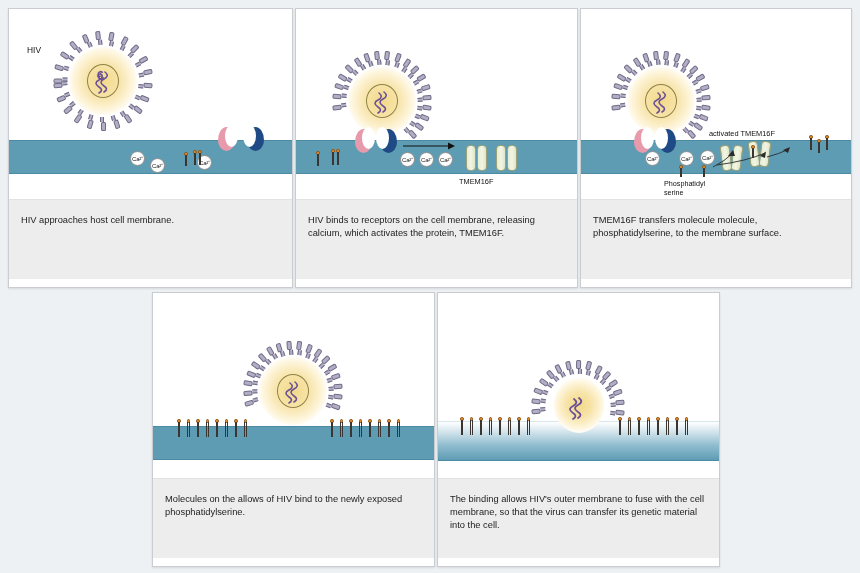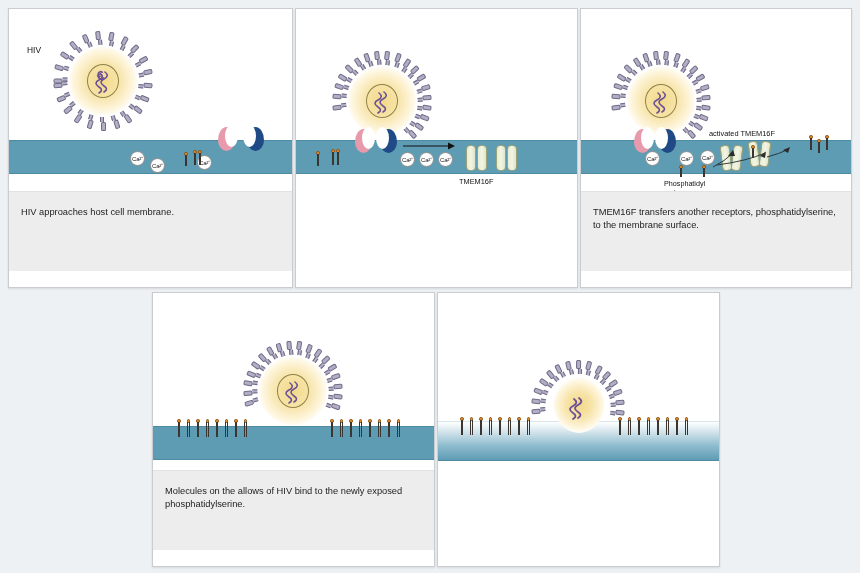--- a/index.html
+++ b/index.html
@@ -25,21 +25,21 @@
     overflow: hidden;
   }
   .scene {
     position: absolute;
     left: 0; right: 0; top: 0;
     background: #ffffff;
     overflow: hidden;
   }
   .caption {
     position: absolute;
-    left: 0; right: 0; bottom: 16px;
+    left: 0; right: 0; bottom: 8px;
     background: #ededee;
     border-top: 1px solid #e2e2e3;
     color: #1c1c1c;
     font-size: 9.3px;
     line-height: 13px;
     padding: 14px 12px 0 12px;
   }
 
   
   .membrane {
@@ -328,20 +328,21 @@
         <div class="lobe l"></div>
         <div class="lobe r"></div>
       </div>
       <div class="tmem" style="left:200px; top:136px;">
         <div class="lobe l"></div>
         <div class="lobe r"></div>
       </div>
       <div class="tmemlabel" style="left:163px; top:168px; width:60px;">TMEM16F</div>
 
     </div>
+    <div class="caption" style="height:80px;">HIV binds to receptors on the cell membrane, releasing calcium, which activates the protein, TMEM16F.</div>
   </div>
 
   <div class="panel" style="left:580px; top:8px; width:272px; height:280px;">
     <div class="scene" style="height:200px;">
 
       <div class="membrane" style="top:131px; height:34px;"></div>
 
       <div class="virus" style="left:30px; top:42px; width:100px; height:100px;">
         <div class="glow" style="left:16px; top:16px; width:68px; height:68px;"></div>
         <div class="core" style="left:34px; top:33px; width:32px; height:34px;"></div>
@@ -434,21 +435,21 @@
         <div class="tail1" style="height:11px;"></div>
         <div class="tail2" style="height:11px;"></div>
       </div>
       <div class="ps" style="left:244px; top:126px;">
         <div class="head"></div>
         <div class="tail1" style="height:12px;"></div>
         <div class="tail2" style="height:12px;"></div>
       </div>
 
     </div>
-    <div class="caption" style="height:80px;">TMEM16F transfers another receptors, phosphatidylserine, to the membrane surface.</div>
+    <div class="caption" style="height:80px;">TMEM16F transfers molecule molecule, phosphatidylserine, to the membrane surface.</div>
   </div>
 
   <div class="panel" style="left:152px; top:292px; width:283px; height:275px;">
     <div class="scene" style="height:195px;">
 
       <div class="membrane" style="top:133px; height:34px;"></div>
 
       <div class="virus" style="left:90px; top:48px; width:100px; height:100px;">
         <div class="glow" style="left:16px; top:16px; width:68px; height:68px;"></div>
         <div class="core" style="left:34px; top:33px; width:32px; height:34px;"></div>
@@ -676,17 +677,18 @@
             <div class="tail2" style="height:15px"></div>
           </div>
           <div class="ps" style="left: 246.5px; top: 124px;">
             <div class="head"></div>
             <div class="tail1" style="height:15px"></div>
             <div class="tail2" style="height:15px"></div>
           </div>
         </div>
 
     </div>
+    <div class="caption" style="height:80px;">The binding allows HIV's outer membrane to fuse with the cell membrane, so that the virus can transfer its genetic material into the cell.</div>
   </div>
 
   <div style="position:absolute; left:27px; top:45px; font-size:8.4px; color:#101010;">HIV</div>
 
 </div>
 
 </body></html>

